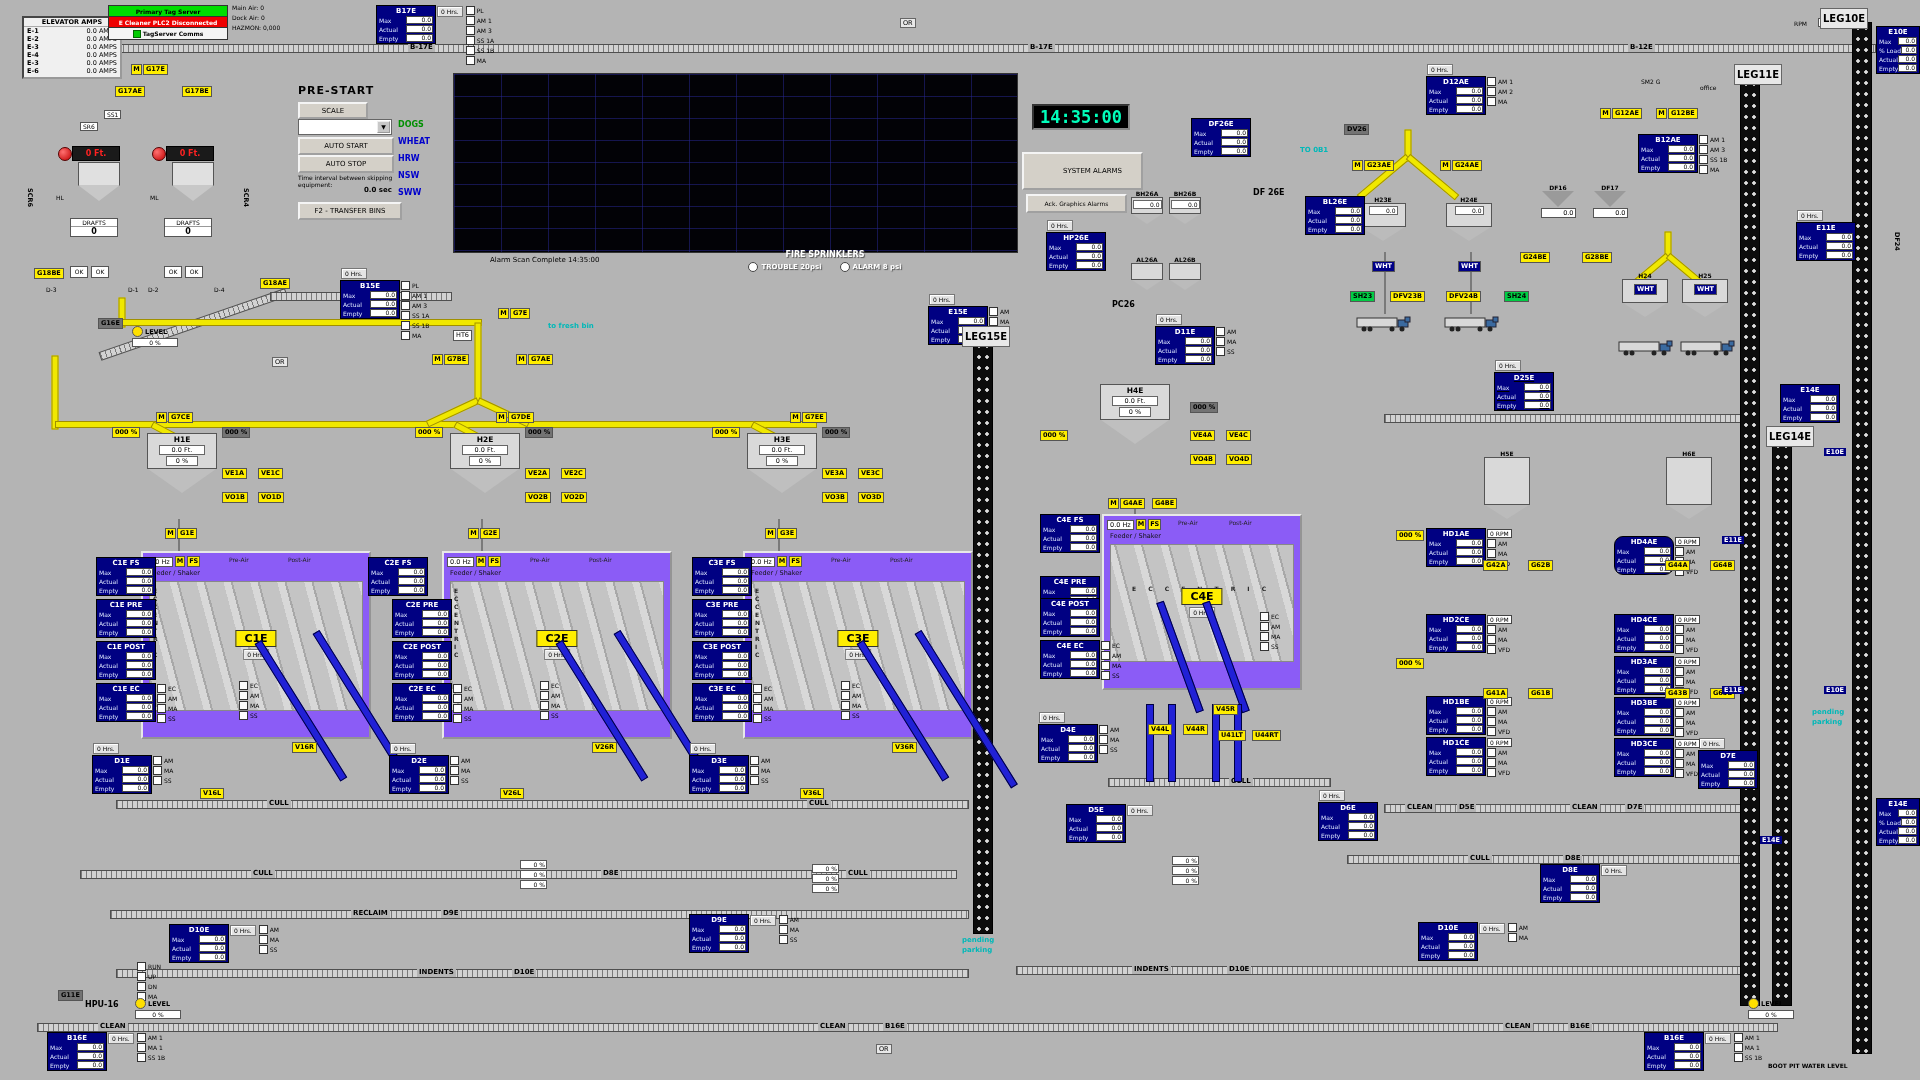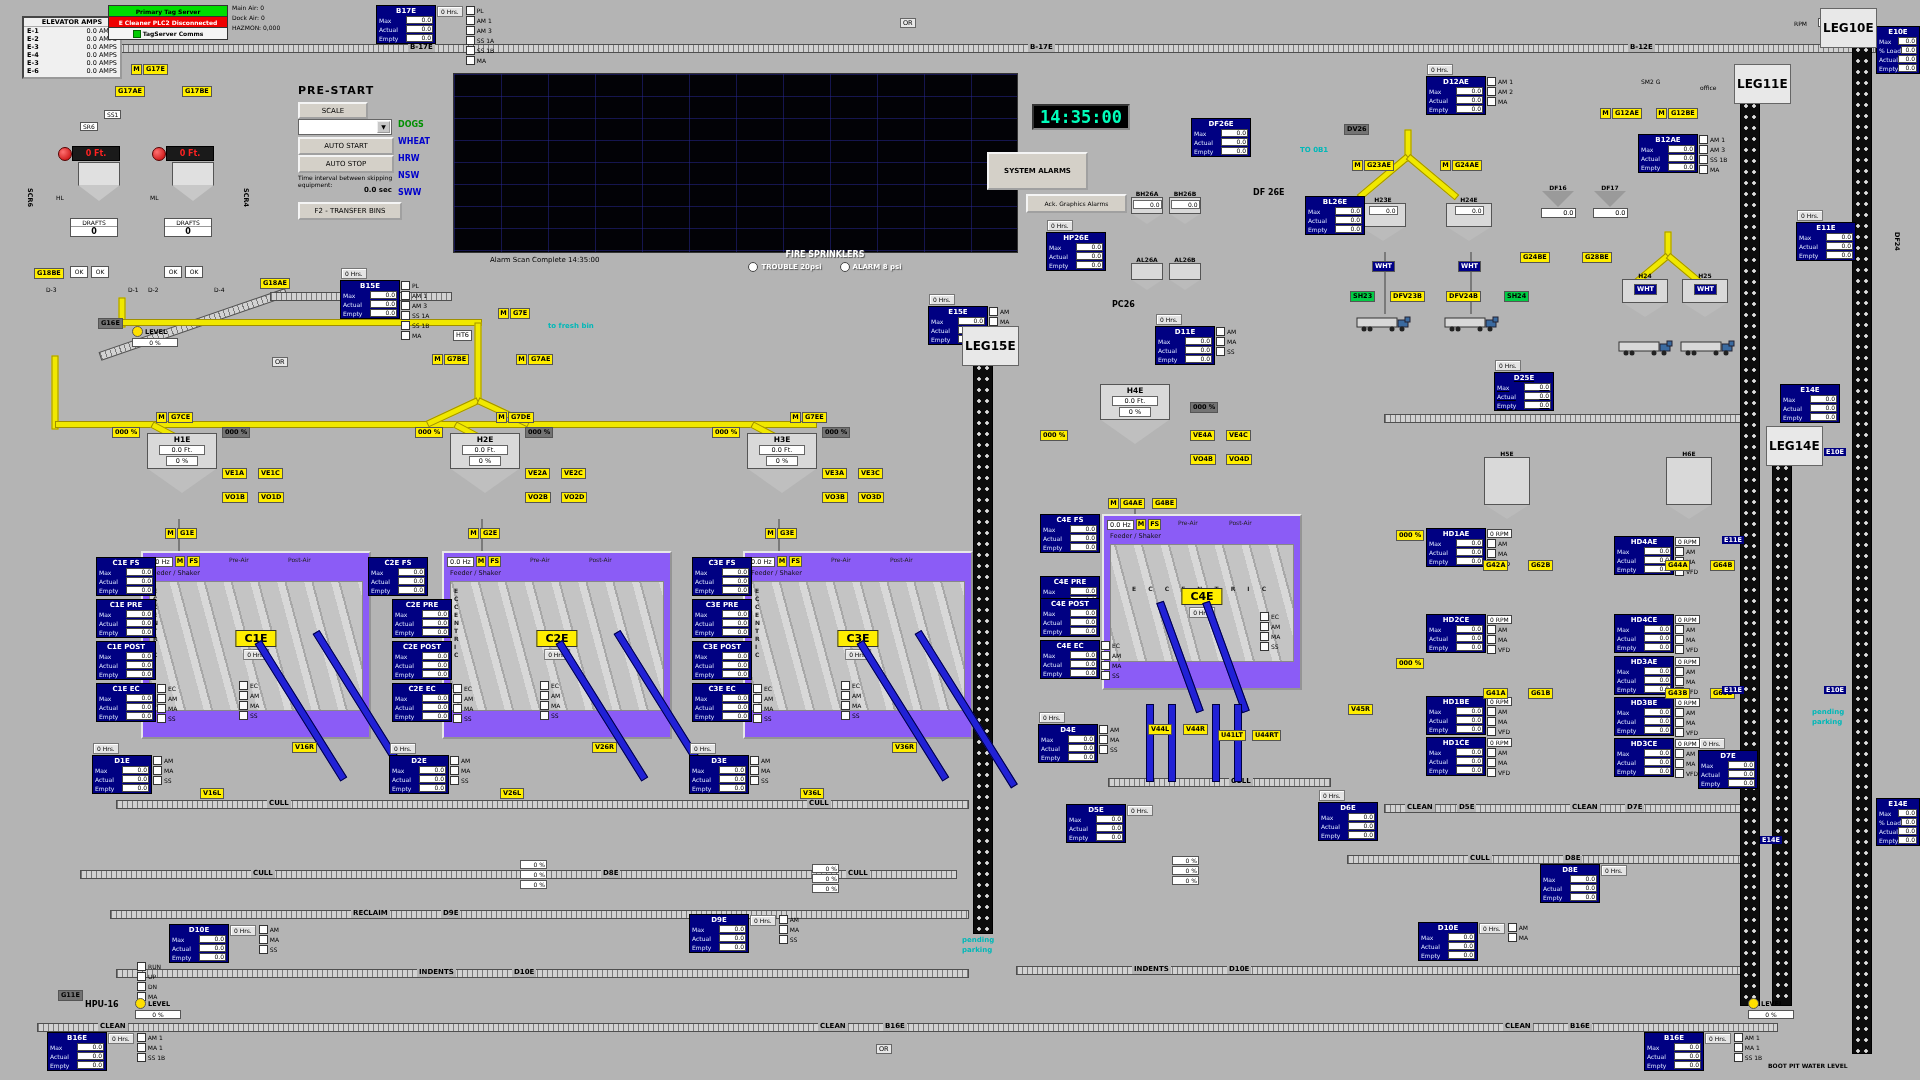--- a/index.html
+++ b/index.html
@@ -6,21 +6,21 @@
   #screen{position:relative;width:1920px;height:1080px;background:#b4b4b4;overflow:hidden;
     font-family:"DejaVu Sans","Liberation Sans",sans-serif;font-size:7px;color:#000;}
   
   .yline{position:absolute;height:5px;background:#f0e800;border:1px solid #a09000;transform-origin:0 50%;z-index:2;}
   .gline{position:absolute;height:0;border-top:2px solid #7a7a7a;transform-origin:0 0;z-index:1;}
   .pipe{position:absolute;height:6px;background:#2121d6;border:1px solid #000040;transform-origin:0 50%;z-index:4;}
   .belt{position:absolute;height:7px;background:repeating-linear-gradient(90deg,#7a7a7a 0 1px,#d2d2d2 1px 5px);border:1px solid #4f4f4f;transform-origin:0 50%;z-index:1;}
   .beltcap{position:absolute;top:-2px;background:#b4b4b4;font-size:7px;font-weight:bold;padding:0 2px;white-space:nowrap;line-height:9px;}
   .leg{position:absolute;width:18px;background-color:#0c0c0c;border:1px solid #000;z-index:2;
     background-image:radial-gradient(circle at 5px 5px,#ddd 1.5px,rgba(0,0,0,0) 2px),radial-gradient(circle at 13px 5px,#ddd 1.5px,rgba(0,0,0,0) 2px);background-size:18px 11px;}
-  .leglabel{position:absolute;background:#e8e8e8;border:1px solid #666;font-size:12px;font-weight:bold;padding:12px 2px;z-index:7;white-space:nowrap;}
+  .leglabel{position:absolute;background:#e8e8e8;border:1px solid #666;font-size:10px;font-weight:bold;padding:4px 2px;z-index:7;white-space:nowrap;}
   
   .bb{position:absolute;width:58px;background:#000082;border:1px solid #000;z-index:5;}
   .bb.narrow .bbv{width:16px;}
   .bbt{color:#fff;font-size:7px;font-weight:bold;text-align:center;height:10px;line-height:10px;}
   .bbr{display:flex;justify-content:space-between;align-items:center;padding:0 2px 1px;height:8px;}
   .bbl{color:#dce6ff;font-size:6px;white-space:nowrap;}
   .bbv{background:#fff;border:1px solid #444;color:#000;font-size:6px;line-height:6px;width:24px;text-align:right;padding-right:1px;}
   .hrs{background:#e4e4e4;border:1px solid #777;box-shadow:inset 1px 1px 0 #fff;font-size:6px;color:#000;padding:1px 3px;white-space:nowrap;}
   .bb-ha{position:absolute;left:0;top:-13px;}
   .bbside{position:absolute;left:100%;top:0;margin-left:2px;display:flex;gap:3px;align-items:flex-start;}
@@ -170,21 +170,21 @@
         <div class="grain" style="color: rgb(0, 0, 204);">HRW</div>
         <div class="grain" style="color: rgb(0, 0, 204);">NSW</div>
         <div class="grain" style="color: rgb(0, 0, 204);">SWW</div>
       </div>
   </div>
 
   <div class="chart" style="left:453px;top:73px;width:563px;height:178px;"></div>
 
   <div class="clock" style="left:1032px;top:104px;">14:35:00</div>
 
-  <div class="btn" style="left:987px;top:152px;width:97px;height:34px;font-weight:bold;">SYSTEM ALARMS</div>
+  <div class="btn" style="left:1022px;top:152px;width:97px;height:34px;font-weight:normal;padding-left:20px;">SYSTEM ALARMS</div>
   <div class="btn" style="left:1026px;top:194px;width:97px;height:15px;font-size:6px;">Ack. Graphics Alarms</div>
 
   <div class="firewrap">
     <div class="firetitle">FIRE SPRINKLERS</div>
     <div class="firerows">
         <div class="firerow">
           <div class="radio"></div>
           <div>TROUBLE 20psi</div>
         </div>
         <div class="firerow">
@@ -1474,21 +1474,21 @@
               <div class="ckl">MA</div>
             </div>
             <div class="ck">
               <div class="ckb"></div>
               <div class="ckl">VFD</div>
             </div>
           </div>
         </div>
       </div>
     </div>
-    <div class="bb" style="left: 1614px; top: 536px; width: 58px;">
+    <div class="bb" style="left: 1614px; top: 536px; width: 58px; border-radius: 9px;">
       <div class="bbt">HD4AE</div>
       <div class="bbr">
         <div class="bbl">Max</div>
         <div class="bbv">0.0</div>
       </div>
       <div class="bbr">
         <div class="bbl">Actual</div>
         <div class="bbv">0.0</div>
       </div>
       <div class="bbr">
@@ -1823,21 +1823,21 @@
     </div>
     <div class="ytag" style="left: 1183px; top: 724px;">
       <span>V44R</span>
     </div>
     <div class="ytag" style="left: 1218px; top: 730px;">
       <span>U41LT</span>
     </div>
     <div class="ytag" style="left: 1252px; top: 730px;">
       <span>U44RT</span>
     </div>
-    <div class="ytag" style="left: 1348px; top: 704px;">
+    <div class="ytag" style="left: 1213px; top: 704px;">
       <span>V45R</span>
     </div>
     <div class="ytag" style="left: 1600px; top: 108px;">
       <div class="mtag">M</div>
       <span>G12AE</span>
     </div>
     <div class="ytag" style="left: 1656px; top: 108px;">
       <div class="mtag">M</div>
       <span>G12BE</span>
     </div>

